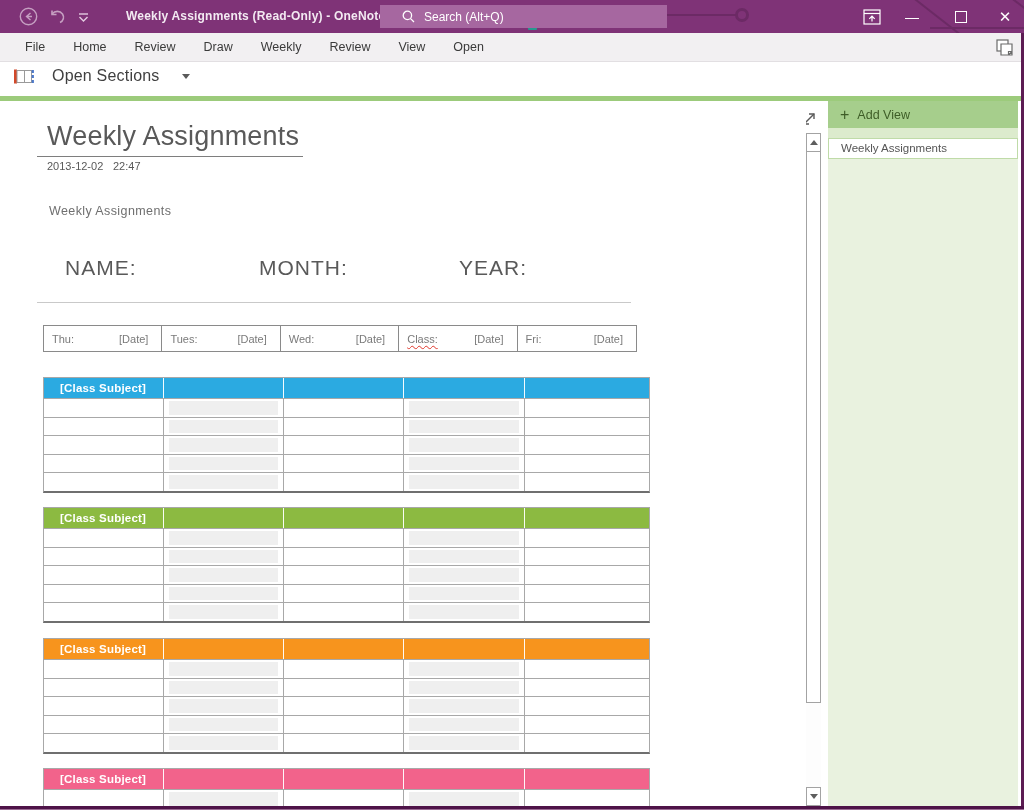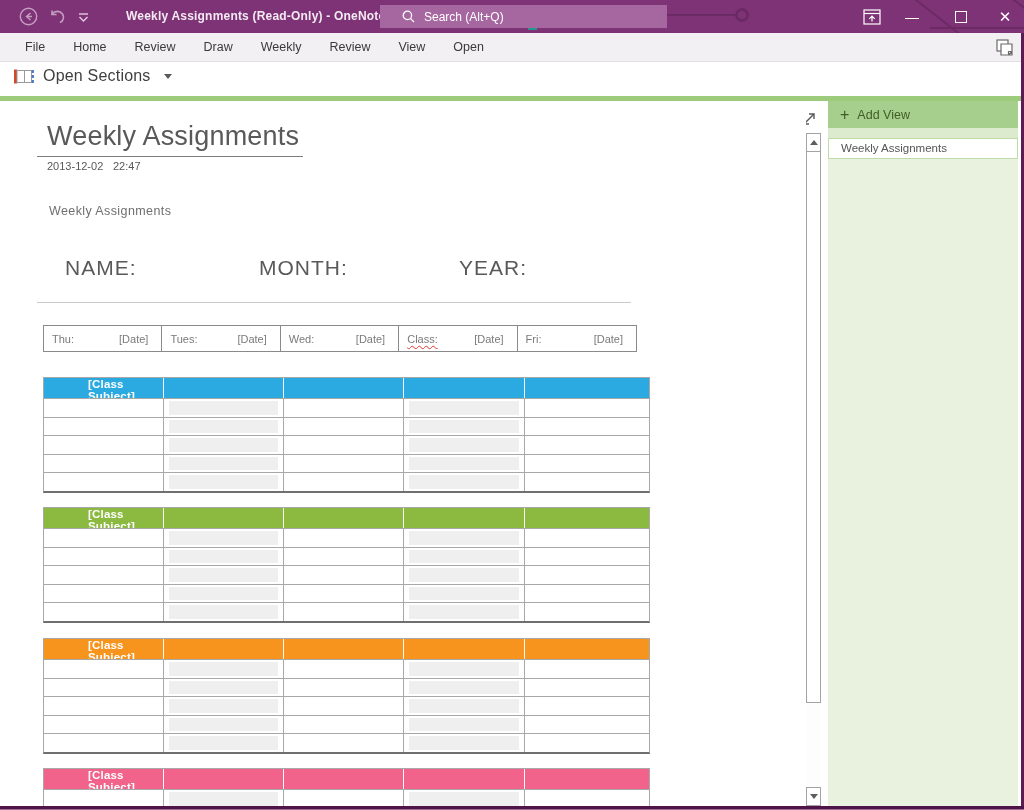--- a/index.html
+++ b/index.html
@@ -22,21 +22,21 @@
   .win-max .maxbox{width:10px;height:10px;border:1px solid #fff;}
   .win-close{left:989px;width:32px;font-size:15px;}
   .win-ribbon{left:857px;width:30px;}
   
   .menubar{position:absolute;left:0;top:33px;width:1024px;height:29px;background:#F2F0F2;border-bottom:1px solid #E2DFE2;display:flex;align-items:center;padding-left:11px;box-sizing:border-box;}
   .menu-item{font-size:12.5px;color:#3B3B3B;padding:0 14px;line-height:29px;cursor:default;}
   .menu-pages-icon{position:absolute;right:10px;top:5px;}
   
   .sectionbar{position:absolute;left:0;top:62px;width:1024px;height:34px;background:#fff;}
   .greenstrip{position:absolute;left:0;top:96px;width:1024px;height:5px;background:#9CCB7B;}
-  .open-sections{position:absolute;left:13px;top:5px;display:flex;align-items:center;gap:9px;}
+  .open-sections{position:absolute;left:13px;top:5px;display:flex;align-items:center;gap:18px;}
   .open-sections .label{font-size:16px;color:#3F3F3F;letter-spacing:.2px;}
   .caret{width:0;height:0;border-left:4.5px solid transparent;border-right:4.5px solid transparent;border-top:5px solid #5A5A5A;margin-left:4px;}
   .tabs{position:absolute;left:188px;top:74px;height:22px;display:flex;align-items:flex-end;gap:5px;}
   .tab{height:22px;line-height:23px;font-size:12px;padding:0 26px 0 14px;white-space:nowrap;
        clip-path:polygon(0 100%,2px 5px,9px 0,calc(100% - 17px) 0,100% 100%);}
   .tab.active{height:27px;line-height:27px;font-weight:bold;padding:0 30px 0 18px;}
   .sec-search{position:absolute;left:833px;top:74px;width:184px;height:20px;border:1px solid #ABABAB;background:#fff;box-sizing:border-box;display:flex;align-items:center;font-size:11px;color:#767676;}
   .sec-search .txt{flex:1;padding-left:9px;}
   .sec-search .mag{display:flex;align-items:center;gap:3px;padding-right:6px;}
   
@@ -66,21 +66,21 @@
   .field.f0{left:49px;} .field.f1{left:243px;} .field.f2{left:443px;}
   .rule2{position:absolute;left:37px;top:201px;width:594px;height:1px;background:#C9C9C9;}
   .week-table{position:absolute;left:43px;top:224px;width:594px;height:27px;border:1px solid #8A8A8A;box-sizing:border-box;display:grid;grid-template-columns:repeat(5,1fr);}
   .week-cell{border-right:1px solid #8A8A8A;display:flex;align-items:center;justify-content:space-between;font-size:11px;color:#7A7A7A;padding:0 13px 0 8px;}
   .week-cell:last-child{border-right:none;}
   .squiggle{text-decoration-line:underline;text-decoration-style:wavy;text-decoration-color:#E0382C;text-decoration-thickness:1px;text-underline-offset:2px;}
   .class-table{position:absolute;left:43px;width:605px;border:1px solid #A8A8A8;border-bottom:2px solid #6F6F6F;box-sizing:content-box;}
   .ct-header{height:20px;display:grid;grid-template-columns:120px 120px 120px 121px 124px;}
   .ct-hcell{border-right:1px solid rgba(255,255,255,.95);display:flex;align-items:center;}
   .ct-hcell:last-child{border-right:none;}
-  .ct-hlabel{color:#fff;font-size:11.5px;font-weight:bold;padding-left:16px;letter-spacing:.2px;margin-left:28px;}
+  .ct-hlabel{color:#fff;font-size:11.5px;font-weight:bold;padding-left:16px;letter-spacing:.2px;}
   .ct-body{display:grid;grid-template-columns:120px 120px 120px 121px 124px;grid-auto-rows:18.6px;}
   .ct-cell{border-right:1px solid #A8A8A8;border-top:1px solid #A8A8A8;box-sizing:border-box;}
   .ct-cell.c4{border-right:none;}
   .ct-cell .shade{margin:2px 5px;height:calc(100% - 4px);background:#EFEFEF;box-sizing:border-box;}
   
   .right-border{position:absolute;left:1021px;top:33px;width:3px;height:777px;background:#5C1C53;}
   .bottom-bar{position:absolute;left:0;top:806px;width:1024px;height:3px;background:#4E1348;}
   .bottom-edge{position:absolute;left:0;top:809px;width:1024px;height:1px;background:#9A6B93;}
 </style>
 </head>

